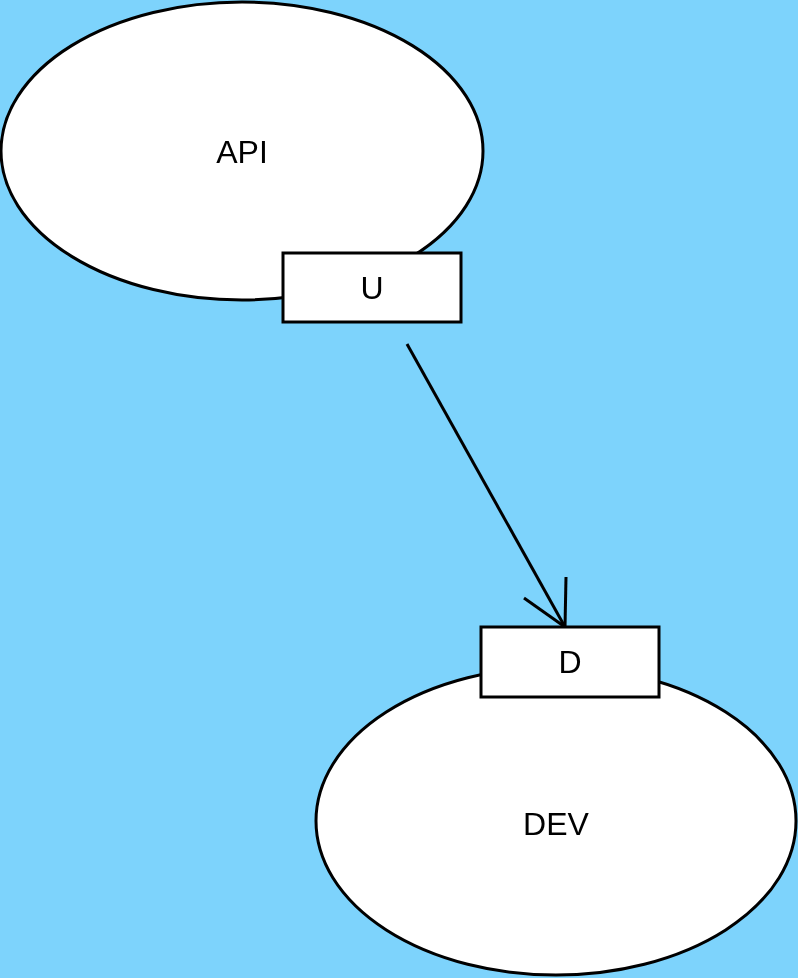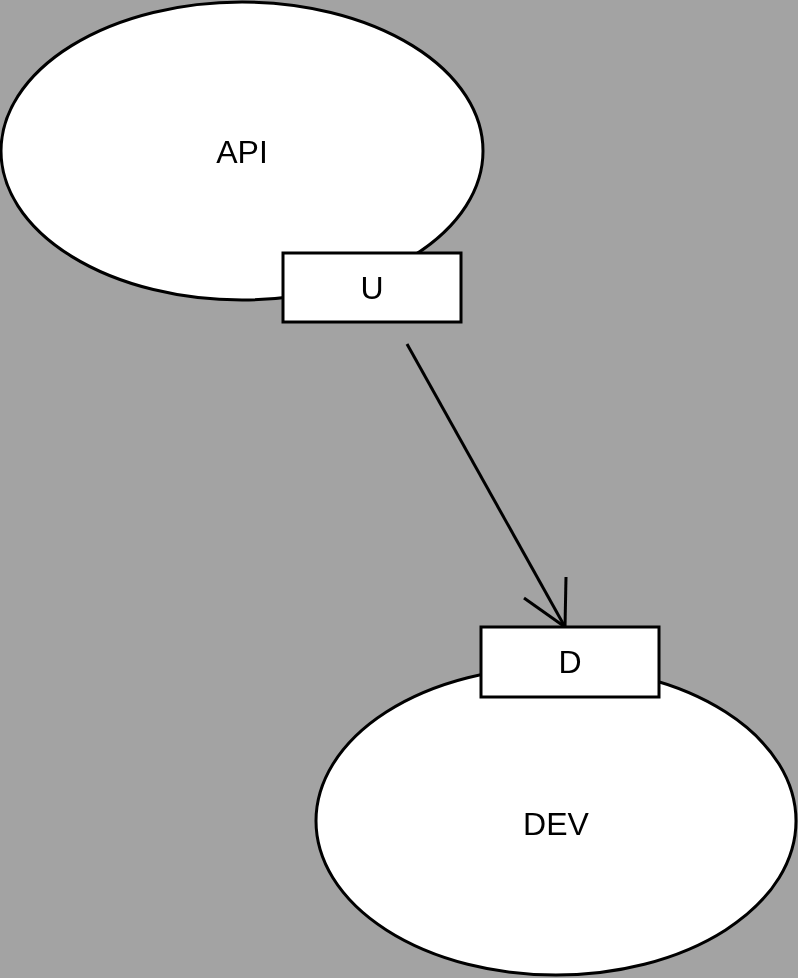--- a/index.html
+++ b/index.html
@@ -45,21 +45,21 @@
     font-family: "Liberation Sans", sans-serif;
     font-size: 32px;
     text-anchor: middle;
     dominant-baseline: alphabetic;
     white-space: pre;
   }
 </style>
 </head>
 <body>
 
-<div id="canvas-root" style="background: #a3a3a3;">
+<div id="canvas-root" style="background: #7dd3fc;">
   <svg id="diagram-svg" viewBox="0 0 798 978" xmlns="http://www.w3.org/2000/svg">
 
     <g>
       <ellipse class="shape-outline" cx="242" cy="151" rx="241" ry="149" stroke="#000000" fill="#ffffff"></ellipse>
       <text class="node-label" x="242" y="163" fill="#000000">API</text>
     </g>
 
     <g>
       <ellipse class="shape-outline" cx="556" cy="821" rx="240" ry="154" stroke="#000000" fill="#ffffff"></ellipse>
       <text class="node-label" x="556" y="835" fill="#000000">DEV</text>

